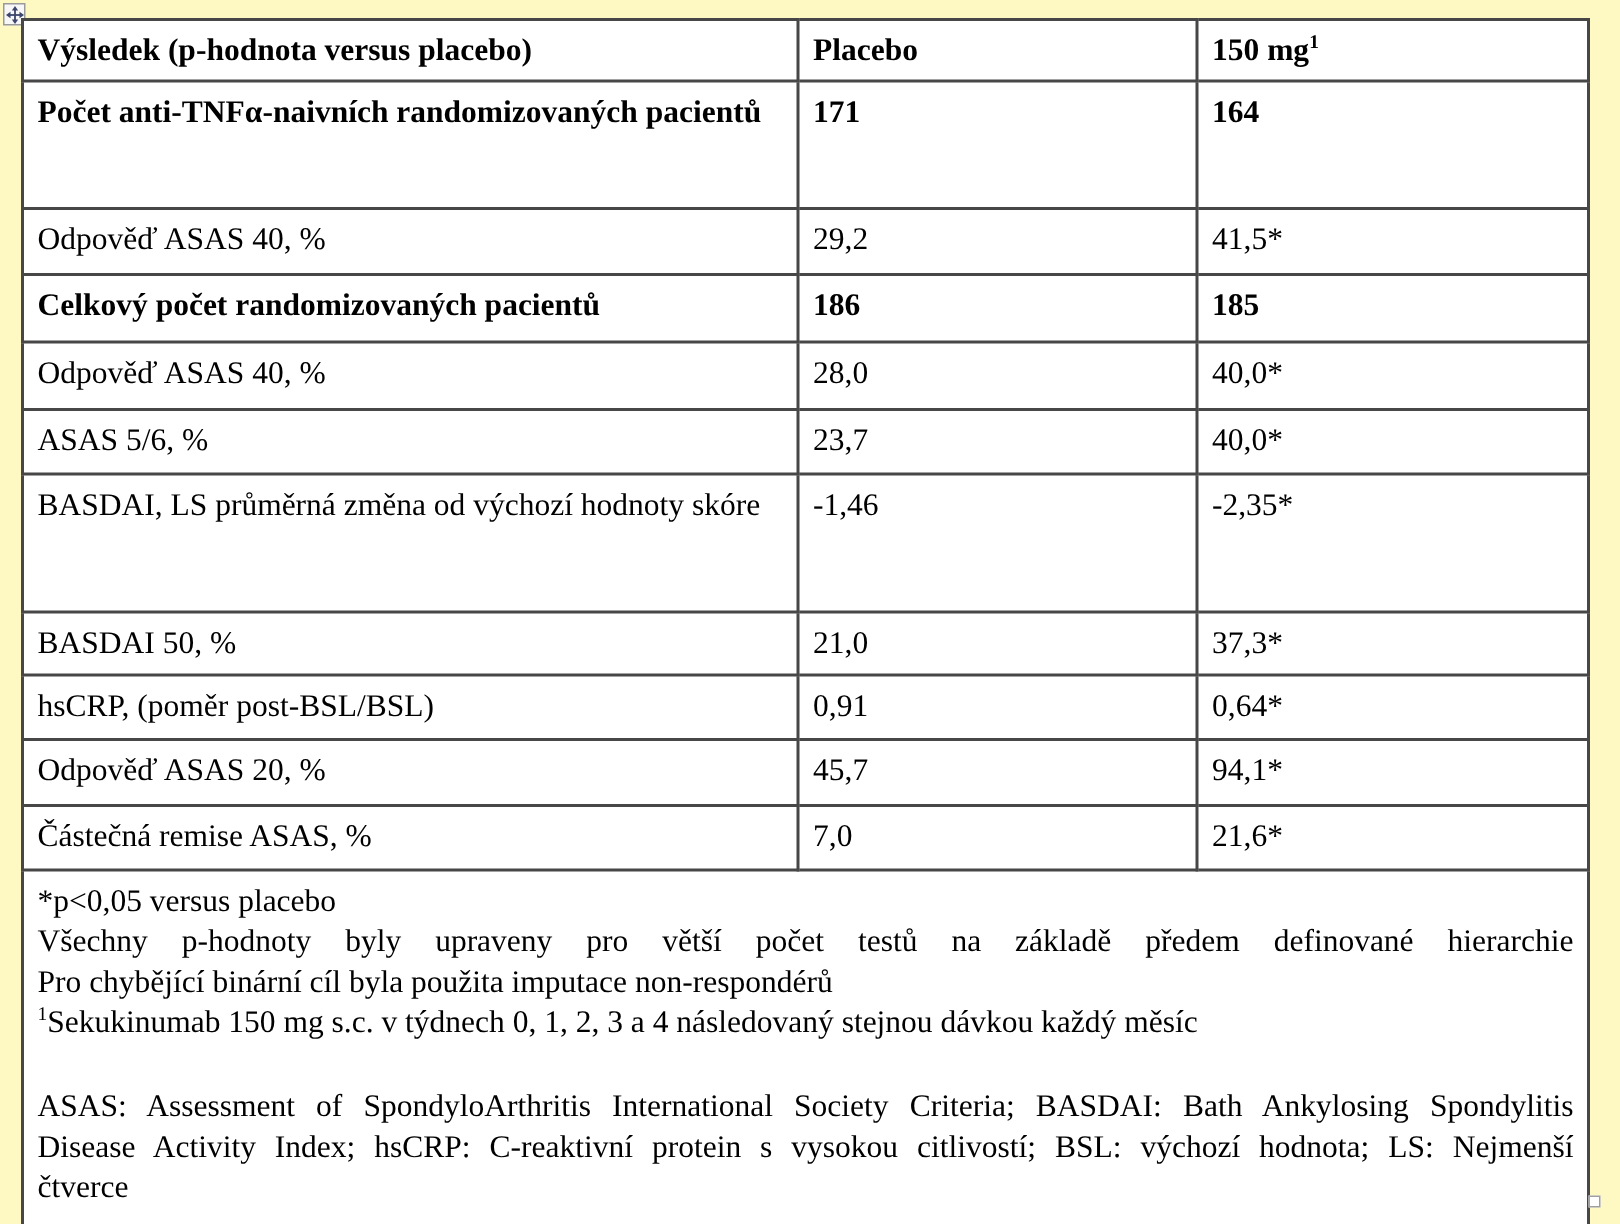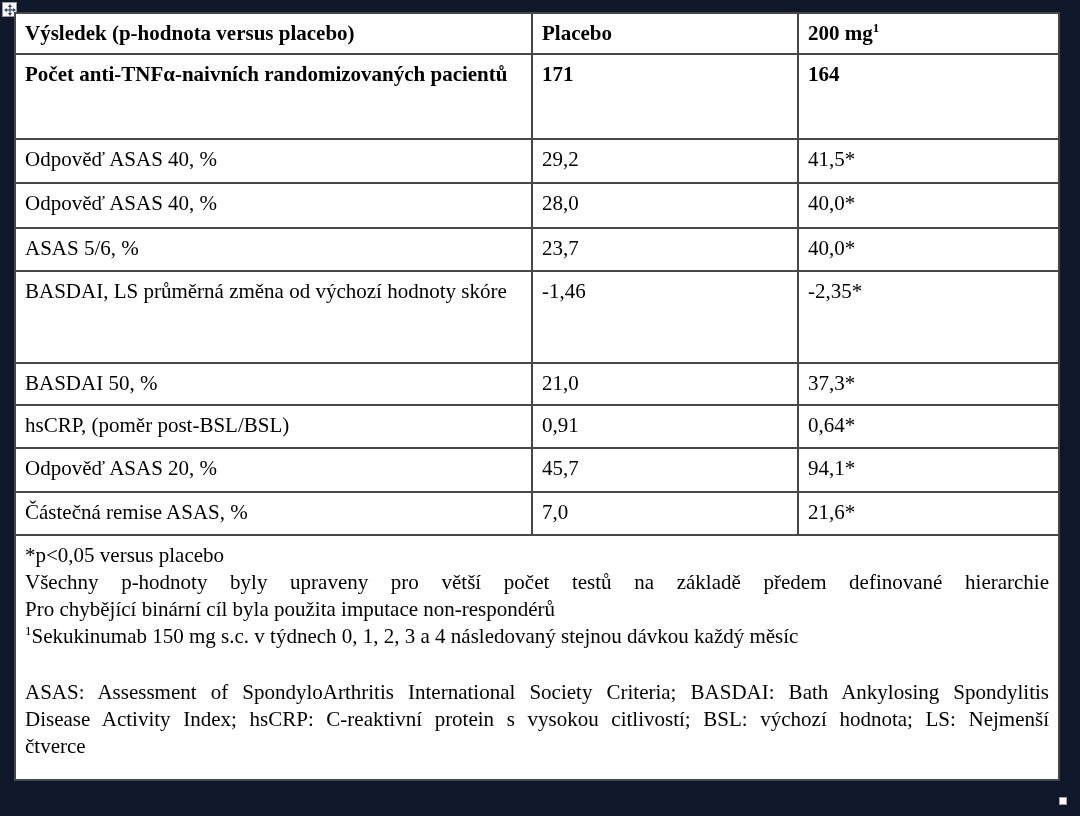--- a/index.html
+++ b/index.html
@@ -3,21 +3,21 @@
 <meta charset="utf-8">
 <style>
   * { margin: 0; padding: 0; box-sizing: border-box; }
   html, body {
     width: 1080px; height: 816px;
     background: #ffffff;
     overflow: hidden;
     font-family: "Liberation Serif", "DejaVu Serif", serif;
     color: #000000;
   }
-  .page { position: relative; width: 1080px; height: 816px; background: #0f172a; }
+  .page { position: relative; width: 1080px; height: 816px; background: #fef9c3; }
 
   
   .move-handle {
     position: absolute; left: 2px; top: 2px;
     width: 15px; height: 15px;
     border: 1px solid #9a9a9a; background: #f7f7f7;
     display: flex; align-items: center; justify-content: center;
     cursor: move;
   }
   .move-handle svg { display: block; }
@@ -75,35 +75,40 @@
     <colgroup>
       <col style="width:517px">
       <col style="width:266px">
       <col style="width:261px">
     </colgroup>
 
     <tbody>
         <tr style="height:41px">
       <td class="bold"><span>Výsledek (p-hodnota versus placebo)</span></td>
       <td class="bold center"><span>Placebo</span></td>
-      <td class="bold center"><span>200 mg</span><sup>1</sup></td>
+      <td class="bold center"><span>150 mg</span><sup>1</sup></td>
     </tr>
 
     <tr style="height:85px">
       <td class="bold"><span>Počet anti-TNFα-naivních randomizovaných pacientů</span></td>
       <td class="bold center"><span>171</span></td>
       <td class="bold center"><span>164</span></td>
     </tr>
 
     <tr style="height:44px">
       <td><span>Odpověď ASAS 40, %</span></td>
       <td class="center"><span>29,2</span></td>
       <td class="center"><span>41,5*</span></td>
     </tr>
 
+    <tr style="height:45px">
+      <td class="bold"><span>Celkový počet randomizovaných pacientů</span></td>
+      <td class="bold center"><span>186</span></td>
+      <td class="bold center"><span>185</span></td>
+    </tr>
 
     <tr style="height:45px">
       <td><span>Odpověď ASAS 40, %</span></td>
       <td class="center"><span>28,0</span></td>
       <td class="center"><span>40,0*</span></td>
     </tr>
 
     <tr style="height:43px">
       <td><span>ASAS 5/6, %</span></td>
       <td class="center"><span>23,7</span></td>

